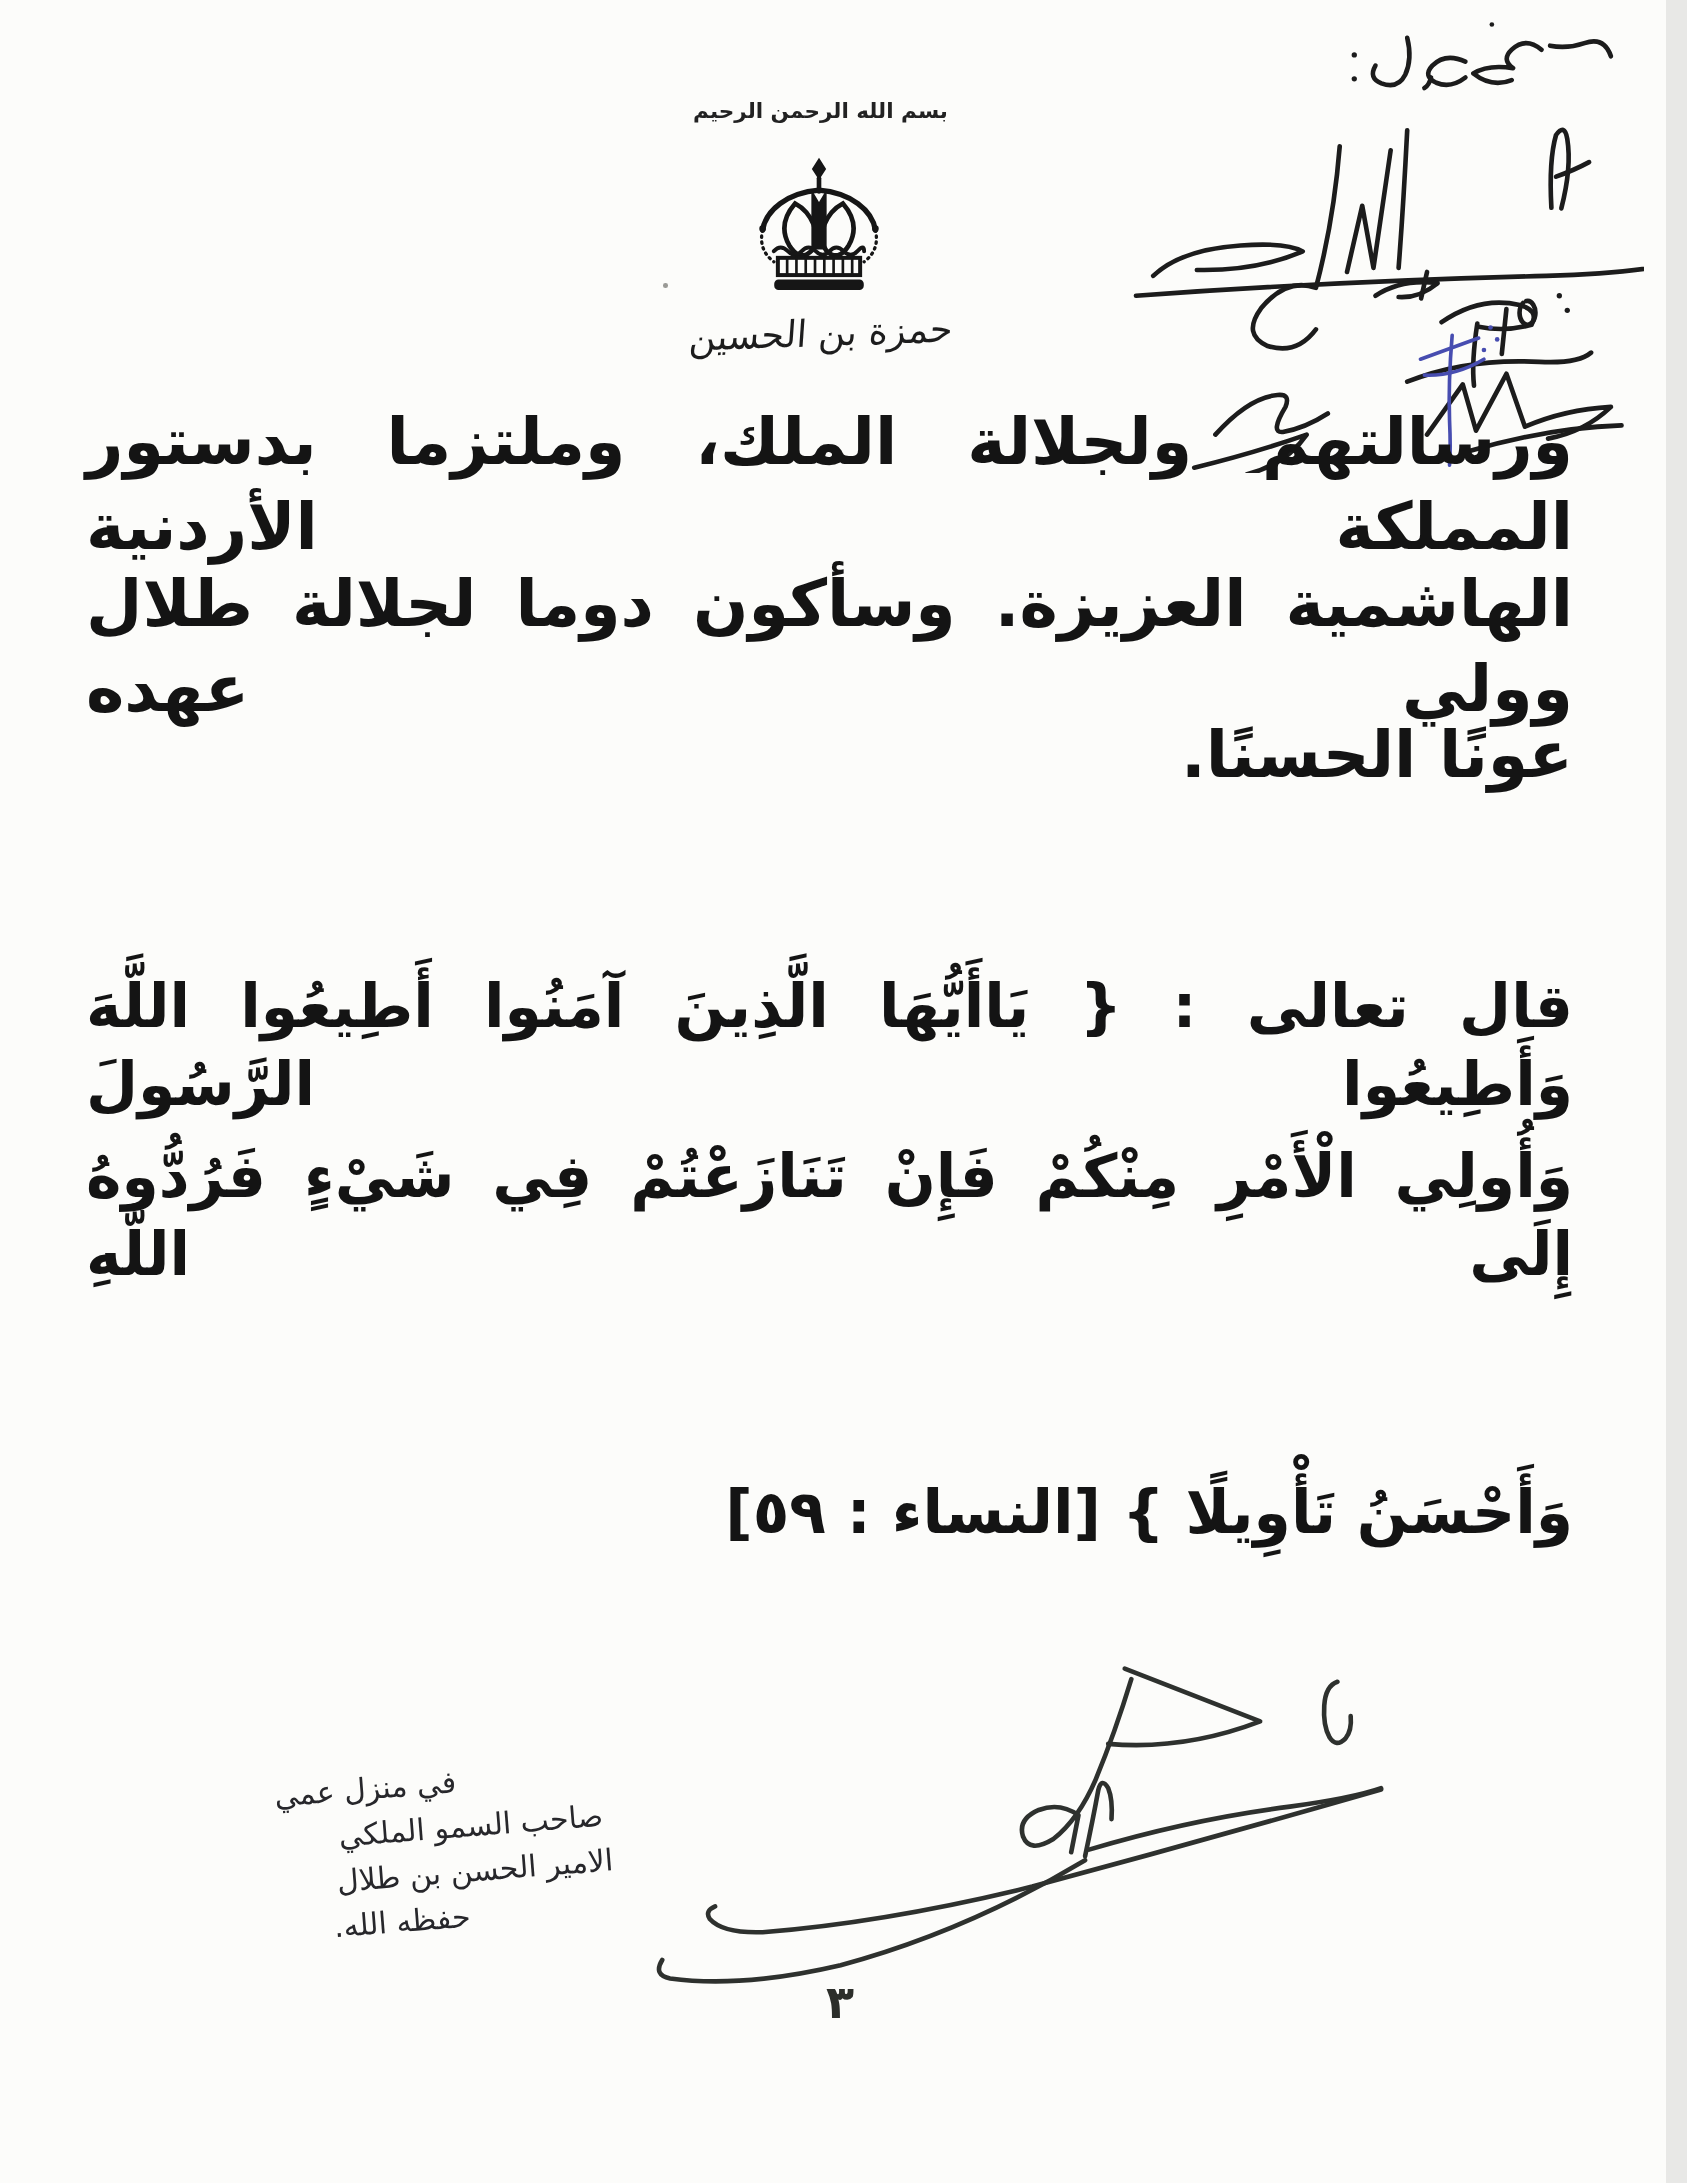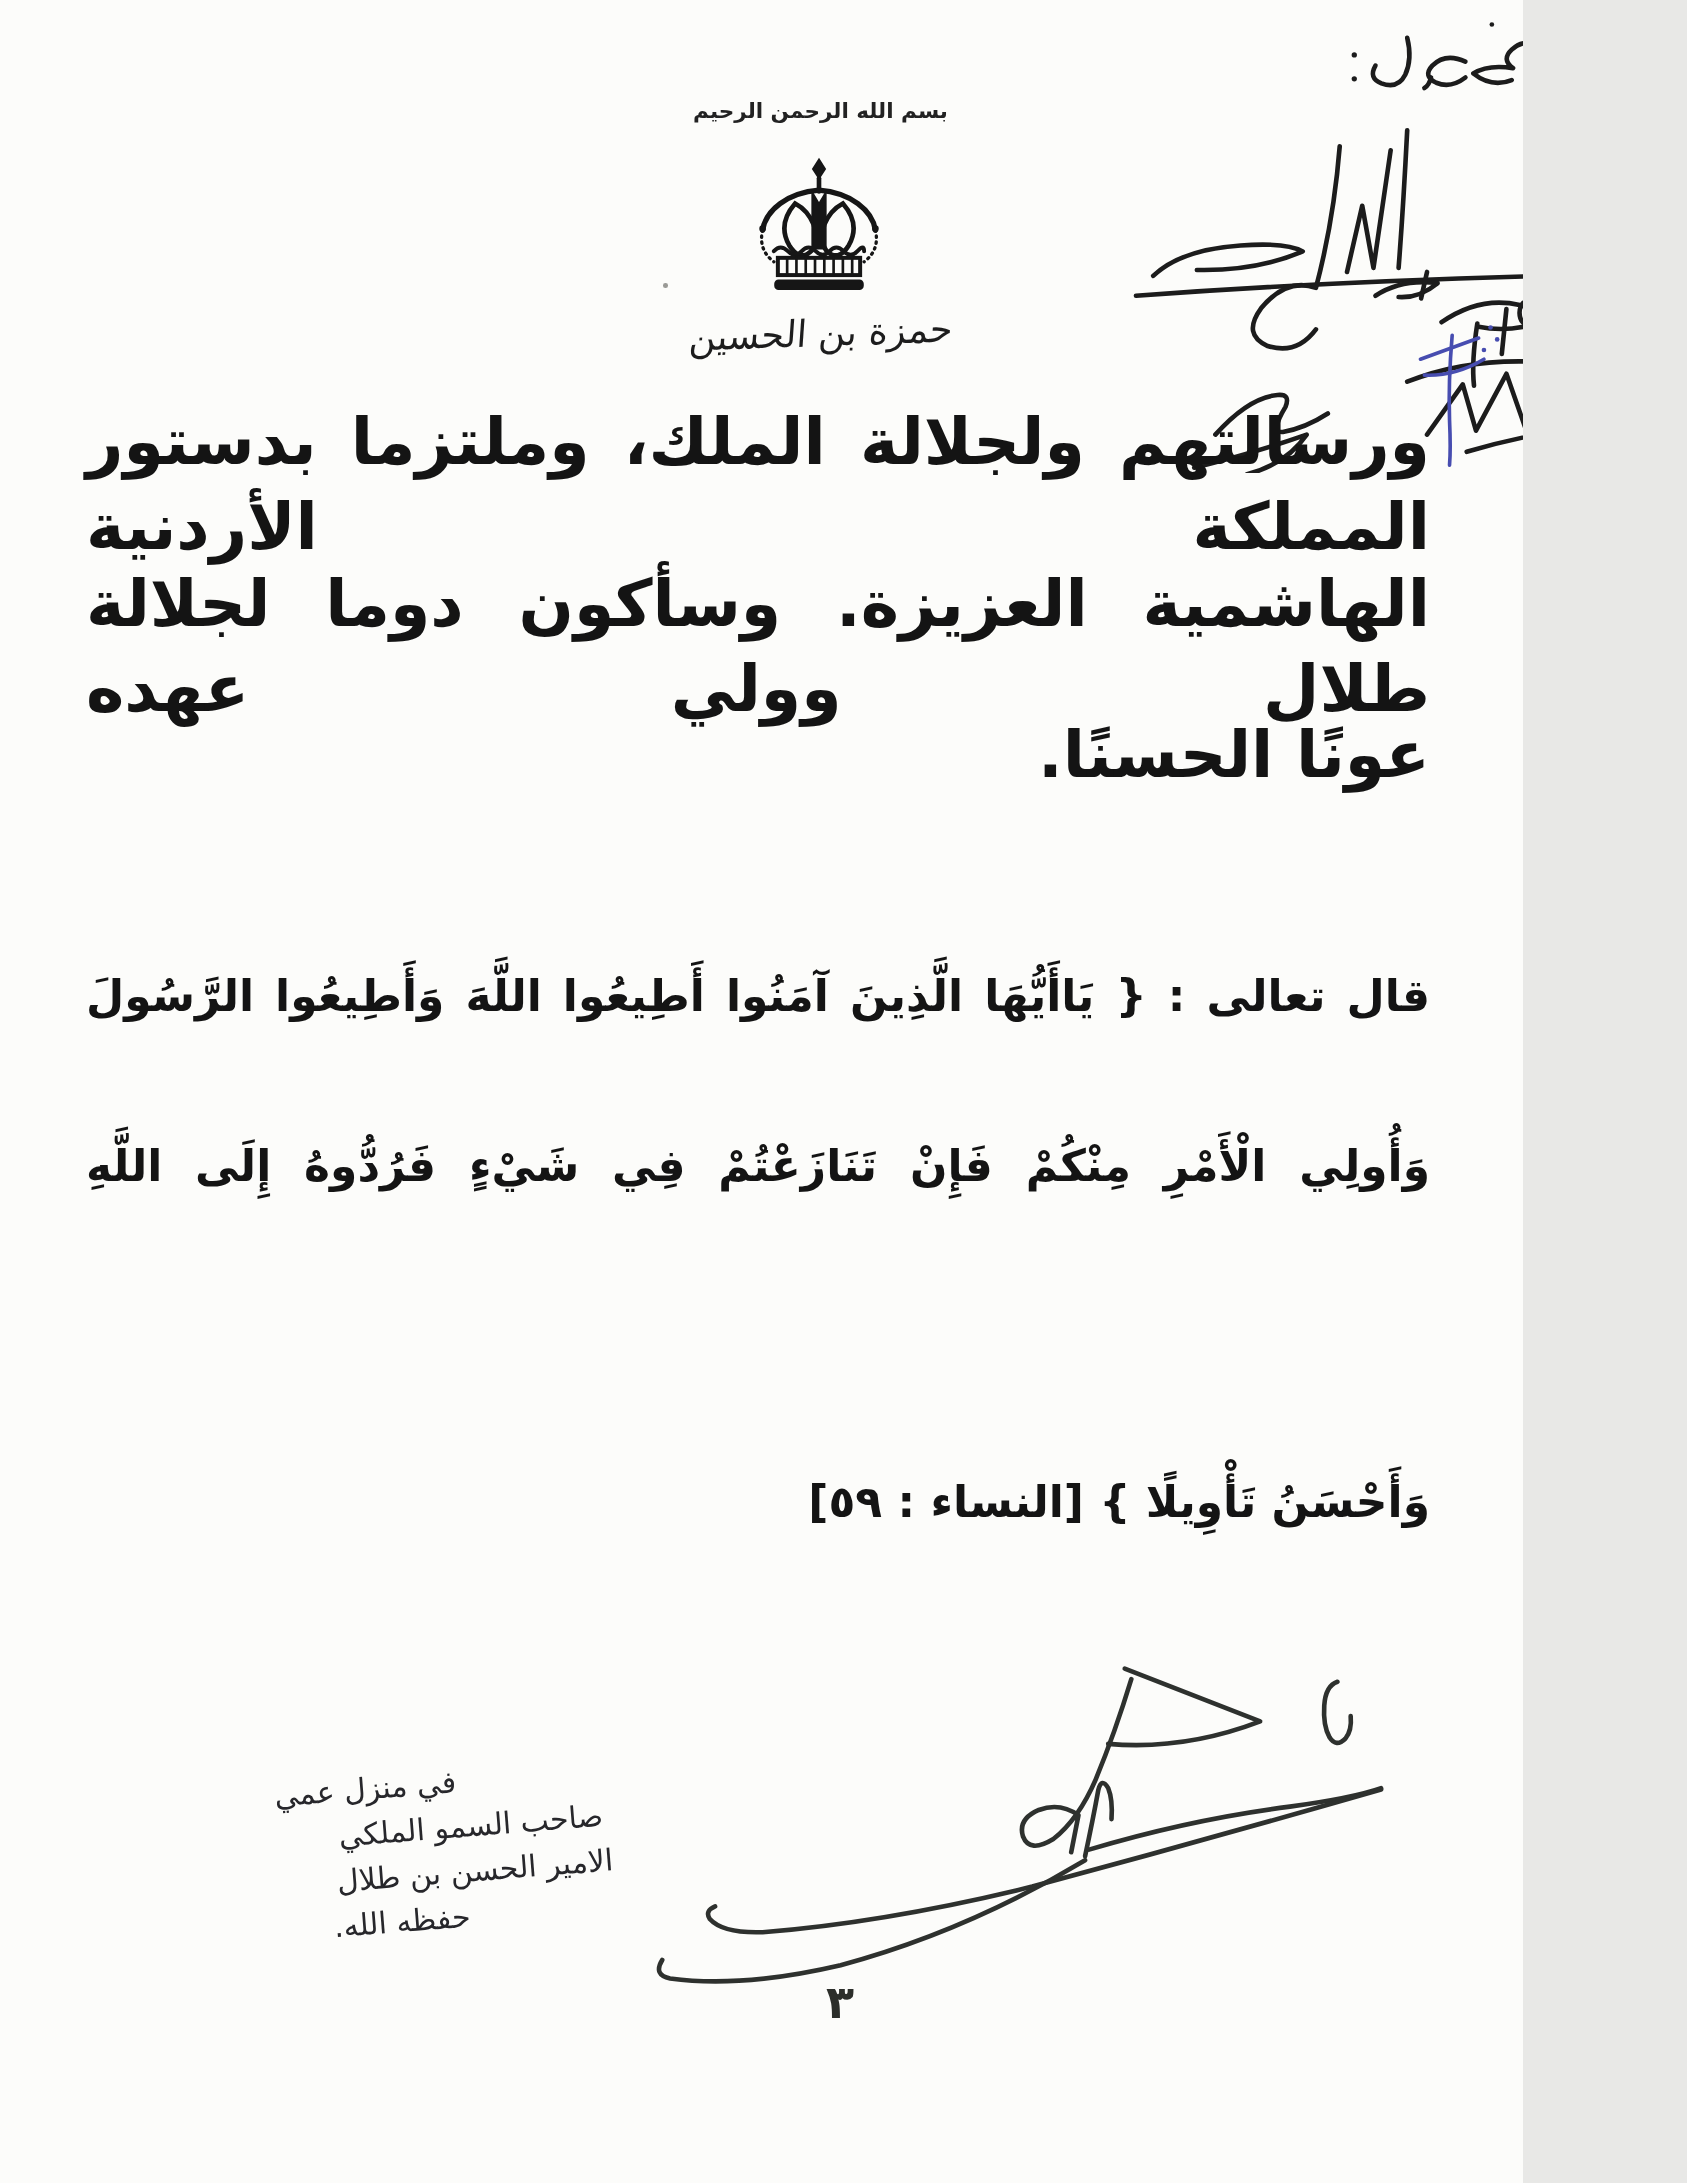--- a/index.html
+++ b/index.html
@@ -1,18 +1,18 @@
 <!DOCTYPE html>
 <html lang="ar" style="font-size:10.6px"><head>
 <meta charset="utf-8">
 <style>
   html,body{margin:0;padding:0;background:#e8e8e6;}
   #page{
     position:relative;
-    width:1523px;height:2183px;
+    width:1666px;height:2183px;
     background:#fcfcfa;
     overflow:hidden;
     font-family:"DejaVu Sans","Liberation Sans",sans-serif;
     color:#151515;
   }
   
   .bismillah{
     position:absolute;top:99px;left:698px;width:245px;
     direction:rtl;text-align:center;
     font-size:20.5px;font-weight:bold;color:#222;
@@ -34,21 +34,21 @@
     line-height:1.3;
     white-space:nowrap;
   }
   .bline.just{
     white-space:normal;
     text-align:justify;
     text-align-last:justify;
   }
   .bline.endline{text-align:right;}
   .para1{font-size:65px;}
-  .verse{font-size:44px;}
+  .verse{font-size:60px;}
   #a1{top:400px;}
   #a2{top:562px;}
   #a3{top:713px;}
   #b1{top:967px;}
   #b2{top:1137px;}
   #b3{top:1305px;}
   #b4{top:1473px;}
   
   .hand-svg{position:absolute;}
   .note{

